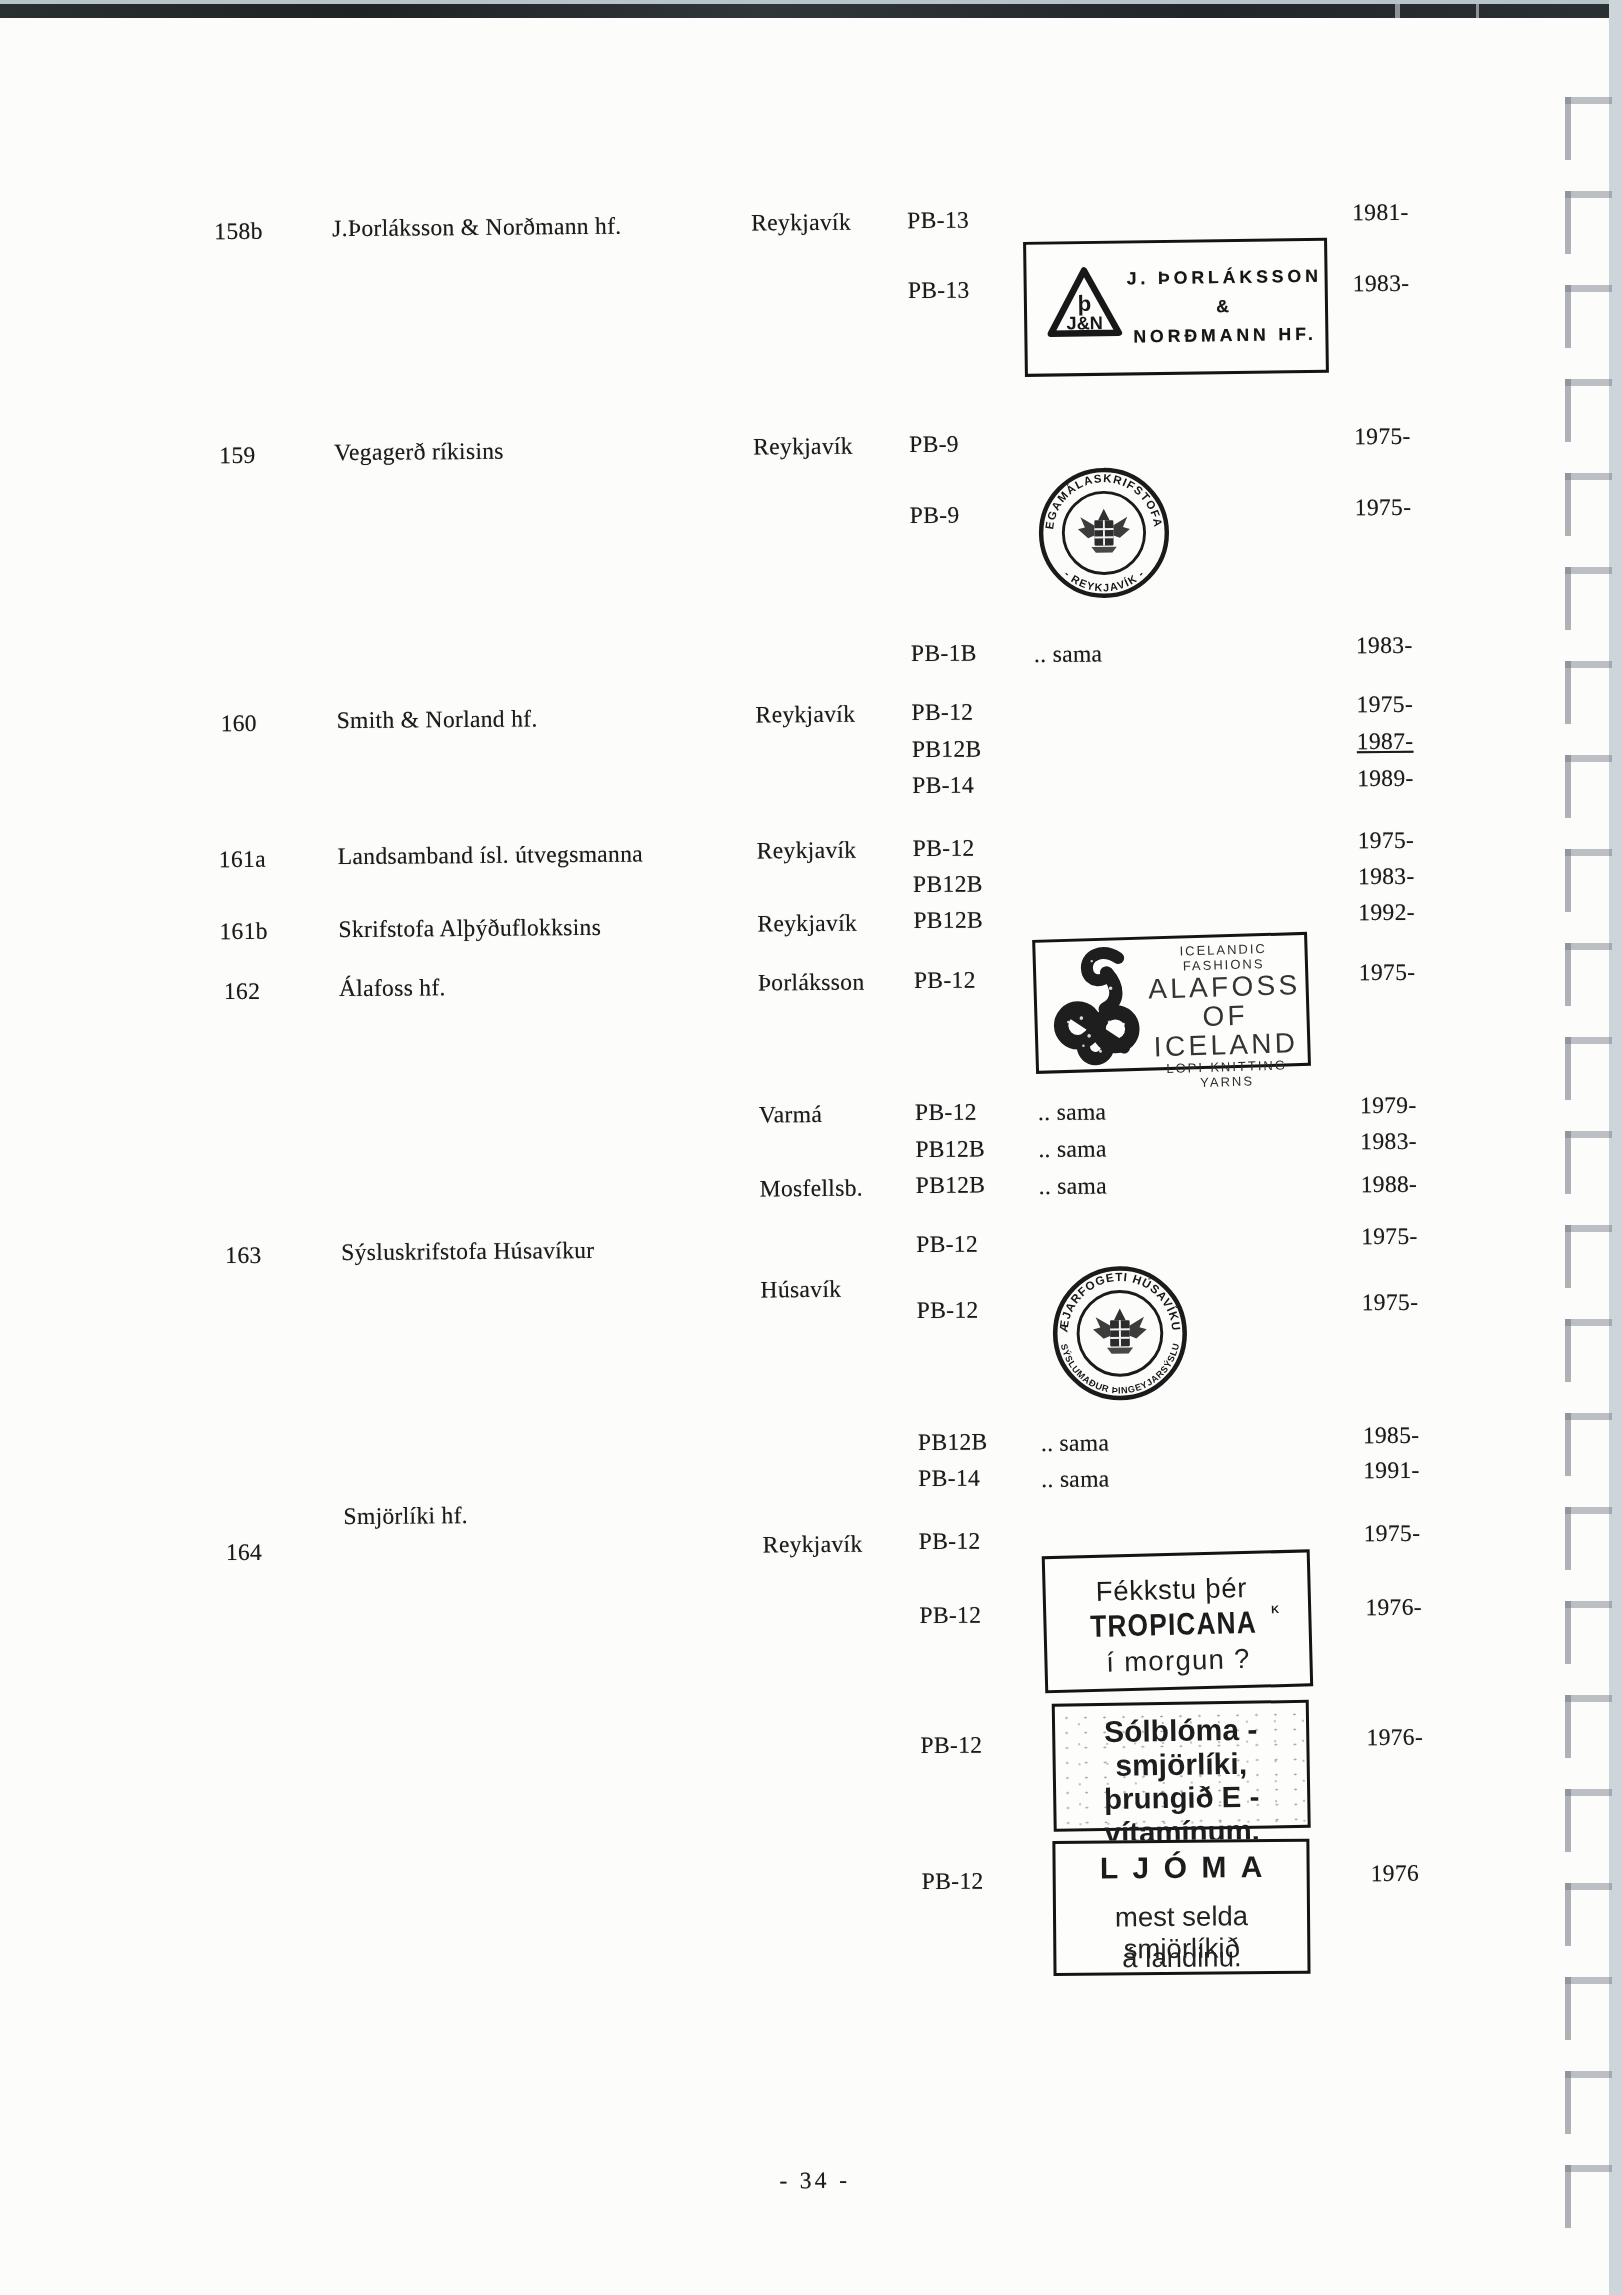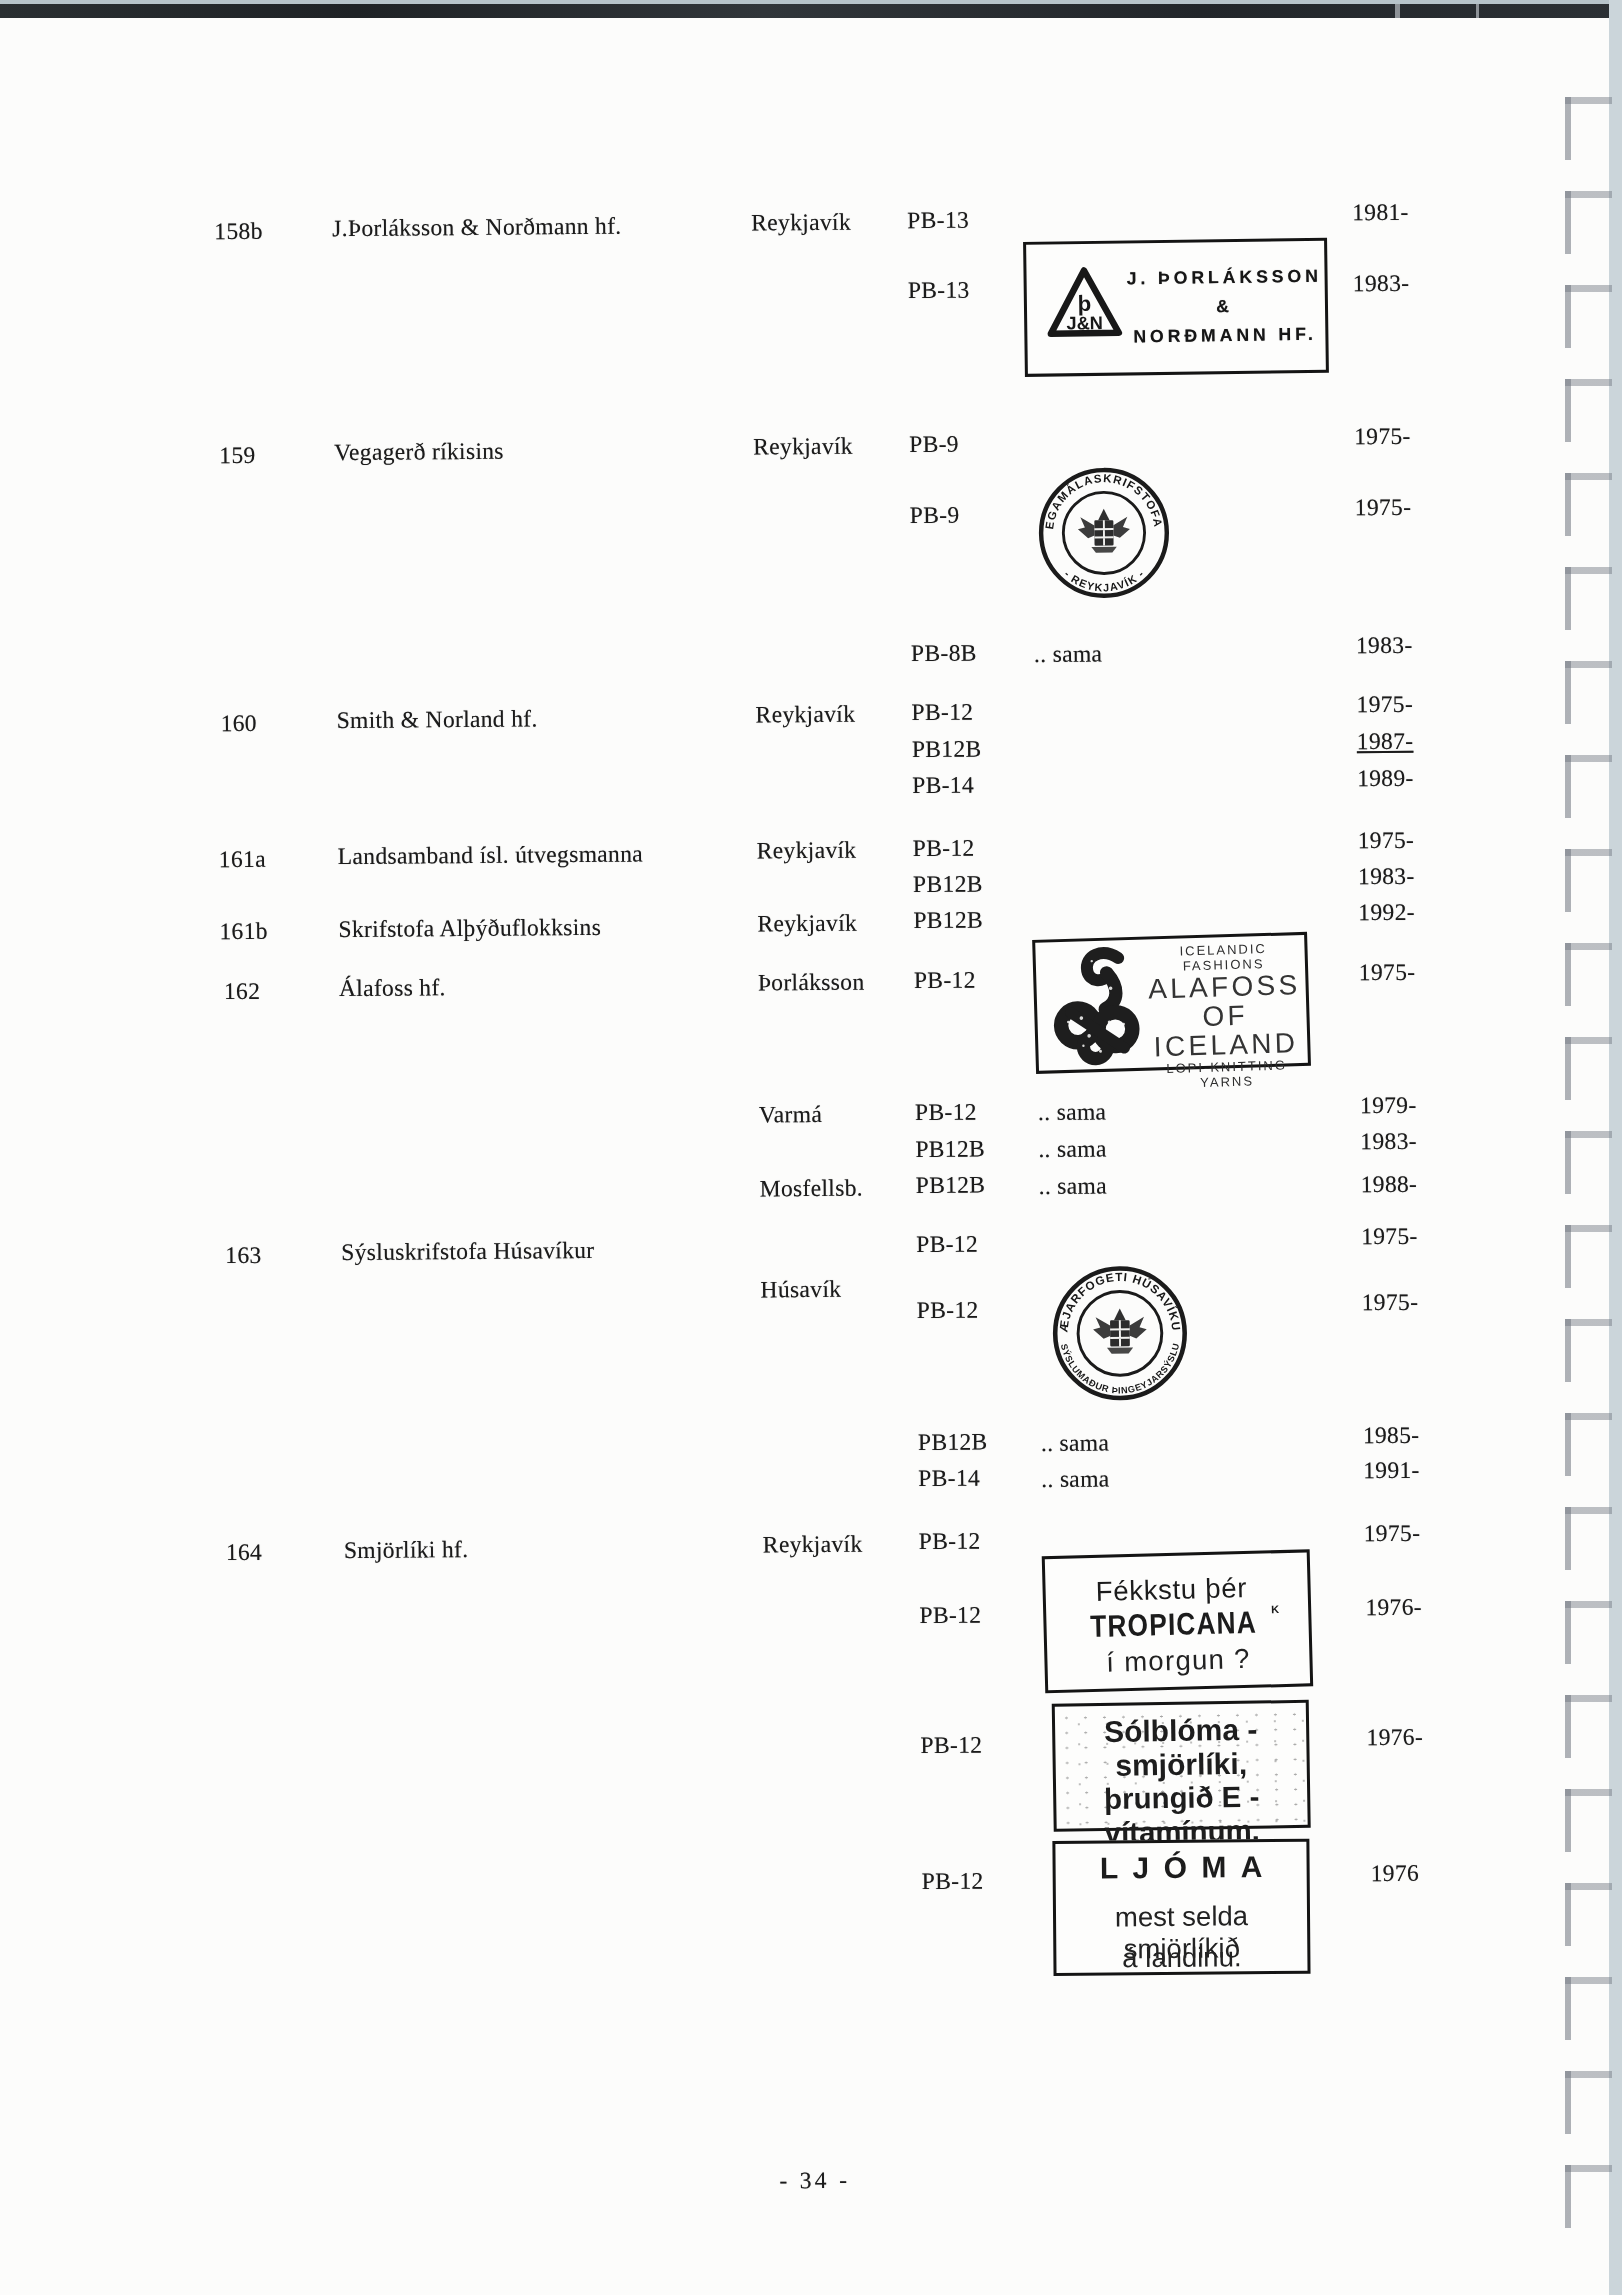--- a/index.html
+++ b/index.html
@@ -118,21 +118,21 @@
           <rect x="89" y="84" width="30" height="40" rx="2" opacity=".92"></rect>
           <path d="M89,92 l-22,-13 l7,16 l-11,3 l16,14 l10,-4 z" opacity=".85"></path>
           <path d="M119,92 l22,-13 l-7,16 l11,3 l-16,14 l-10,-4 z" opacity=".85"></path>
           <path d="M95,84 l9,-18 l9,18 z" opacity=".9"></path>
           <path d="M84,126 h40 l-7,9 h-26 z" opacity=".8"></path>
           <path d="M104,84 v40 M89,98 h30 M89,111 h30" stroke="#fbfbf9" stroke-width="3" fill="none" opacity=".95"></path>
         </g>
       </svg>
     </div>
 
-    <div class="cell" style="left:915px;top:641px;">PB-8B</div>
+    <div class="cell" style="left:915px;top:641px;">PB-1B</div>
     <div class="cell" style="left:1038px;top:643px;">.. sama</div>
     <div class="cell" style="left:1360px;top:637px;">1983-</div>
 
     <div class="cell" style="left:224px;top:705px;">160</div>
     <div class="cell" style="left:340px;top:703px;">Smith &amp; Norland hf.</div>
     <div class="cell" style="left:759px;top:701px;">Reykjavík</div>
     <div class="cell" style="left:915px;top:700px;">PB-12</div>
     <div class="cell" style="left:1360px;top:696px;">1975-</div>
     <div class="cell" style="left:915px;top:737px;">PB12B</div>
     <div class="cell" style="left:1360px;top:733px;text-decoration:underline;">1987-</div>
@@ -237,21 +237,21 @@
     </div>
 
     <div class="cell" style="left:915px;top:1430px;">PB12B</div>
     <div class="cell" style="left:1038px;top:1432px;">.. sama</div>
     <div class="cell" style="left:1360px;top:1427px;">1985-</div>
     <div class="cell" style="left:915px;top:1466px;">PB-14</div>
     <div class="cell" style="left:1038px;top:1468px;">.. sama</div>
     <div class="cell" style="left:1360px;top:1462px;">1991-</div>
 
     <div class="cell" style="left:222px;top:1534px;">164</div>
-    <div class="cell" style="left:340px;top:1533px;">Smjörlíki hf.</div>
+    <div class="cell" style="left:340px;top:1499px;">Smjörlíki hf.</div>
     <div class="cell" style="left:759px;top:1531px;">Reykjavík</div>
     <div class="cell" style="left:915px;top:1529px;">PB-12</div>
     <div class="cell" style="left:1360px;top:1525px;">1975-</div>
 
     <div class="cell" style="left:915px;top:1603px;">PB-12</div>
     <div class="cell" style="left:1361px;top:1599px;">1976-</div>
 
     <div class="stamp-box trop-box">
       <div class="trop-l1">
         <span class="trop-pre">Fékkstu þér</span><span class="trop-brand">TROPICANA</span><span class="trop-mark">K</span>

